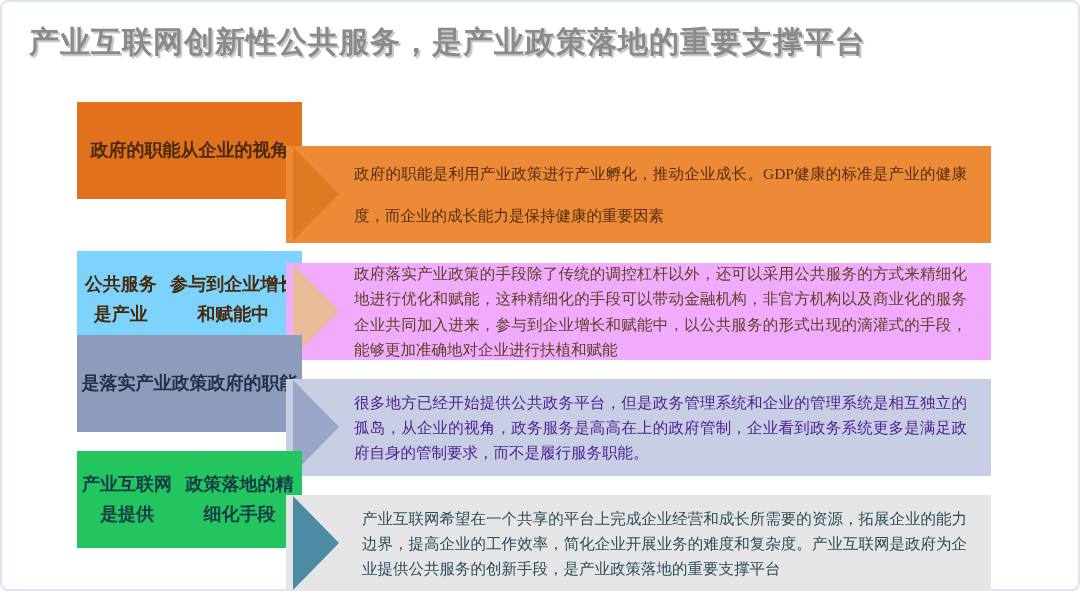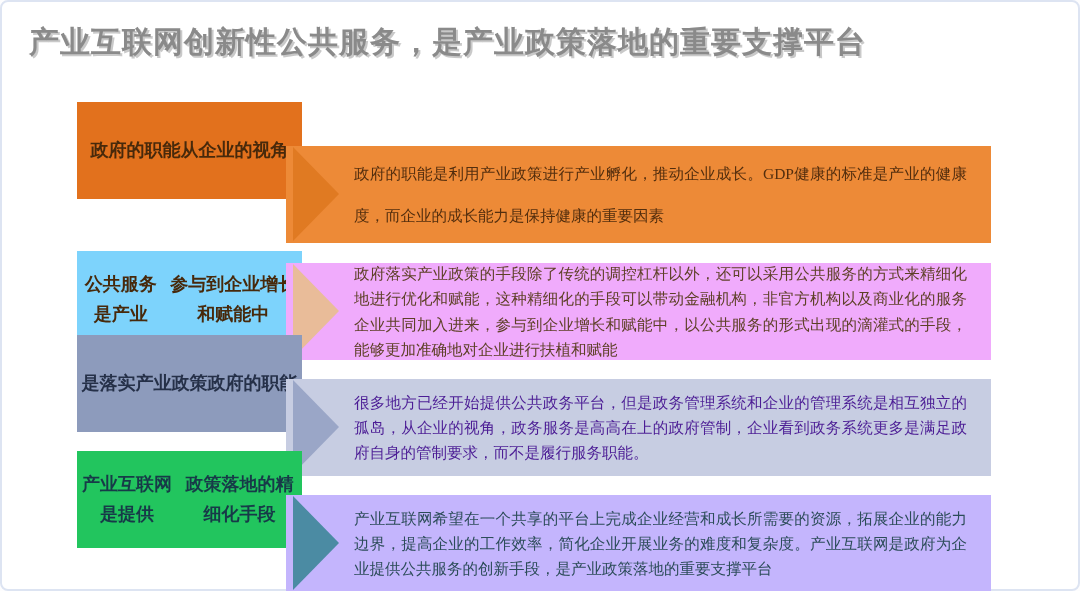--- a/index.html
+++ b/index.html
@@ -112,19 +112,19 @@
       <span class="chevron" style="border-left-color: rgb(154, 166, 199);"></span>
       <div class="body-text">很多地方已经开始提供公共政务平台，但是政务管理系统和企业的管理系统是相互独立的孤岛，从企业的视角，政务服务是高高在上的政府管制，企业看到政务系统更多是满足政府自身的管制要求，而不是履行服务职能。</div>
     </div>
   </div>
 
   <div class="row row-3">
     <div class="label-box" style="background: #22c55e; color: rgb(23, 58, 72);">
       <span>产业互联网是提供</span>
       <span>政策落地的精细化手段</span>
     </div>
-    <div class="body-box" style="background: #c4b5fd; color: rgb(44, 76, 89);">
+    <div class="body-box" style="background: #e5e5e5; color: rgb(44, 76, 89); padding-left: 8px;">
       <span class="chevron" style="border-left-color: rgb(75, 139, 163);"></span>
       <div class="body-text">产业互联网希望在一个共享的平台上完成企业经营和成长所需要的资源，拓展企业的能力边界，提高企业的工作效率，简化企业开展业务的难度和复杂度。产业互联网是政府为企业提供公共服务的创新手段，是产业政策落地的重要支撑平台</div>
     </div>
   </div>
 
 </div>
 
 </body></html>

